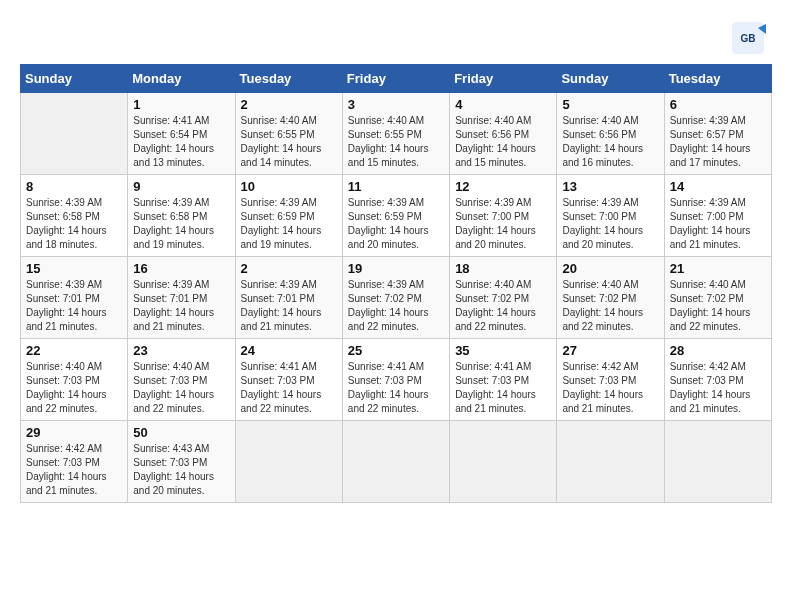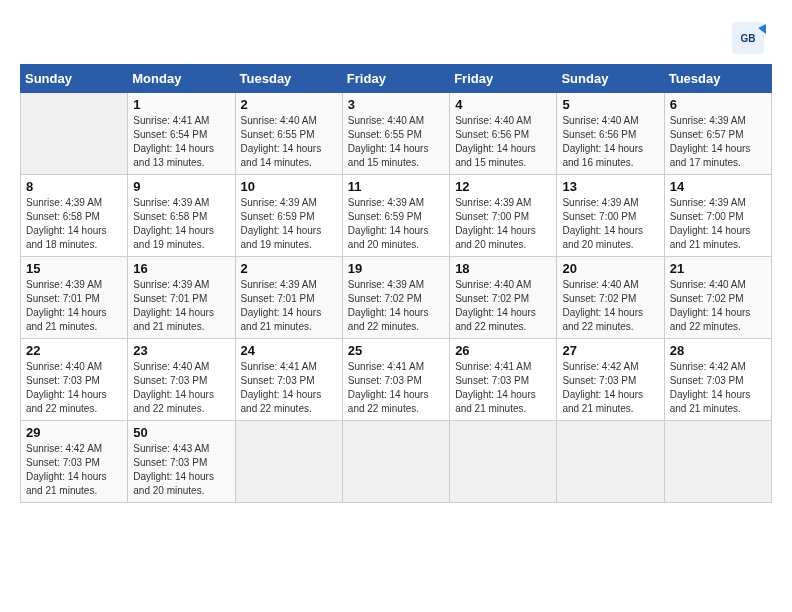--- a/index.html
+++ b/index.html
@@ -265,21 +265,21 @@
           Sunrise: 4:41 AM<br>Sunset: 7:03 PM<br>Daylight: 14 hours and 22 minutes.
         </div>
       </td>
         <td>
         <span class="day-num">25</span>
         <div class="day-info">
           Sunrise: 4:41 AM<br>Sunset: 7:03 PM<br>Daylight: 14 hours and 22 minutes.
         </div>
       </td>
         <td>
-        <span class="day-num">26</span>
+        <span class="day-num">35</span>
         <div class="day-info">
           Sunrise: 4:41 AM<br>Sunset: 7:03 PM<br>Daylight: 14 hours and 21 minutes.
         </div>
       </td>
         <td>
         <span class="day-num">27</span>
         <div class="day-info">
           Sunrise: 4:42 AM<br>Sunset: 7:03 PM<br>Daylight: 14 hours and 21 minutes.
         </div>
       </td>

